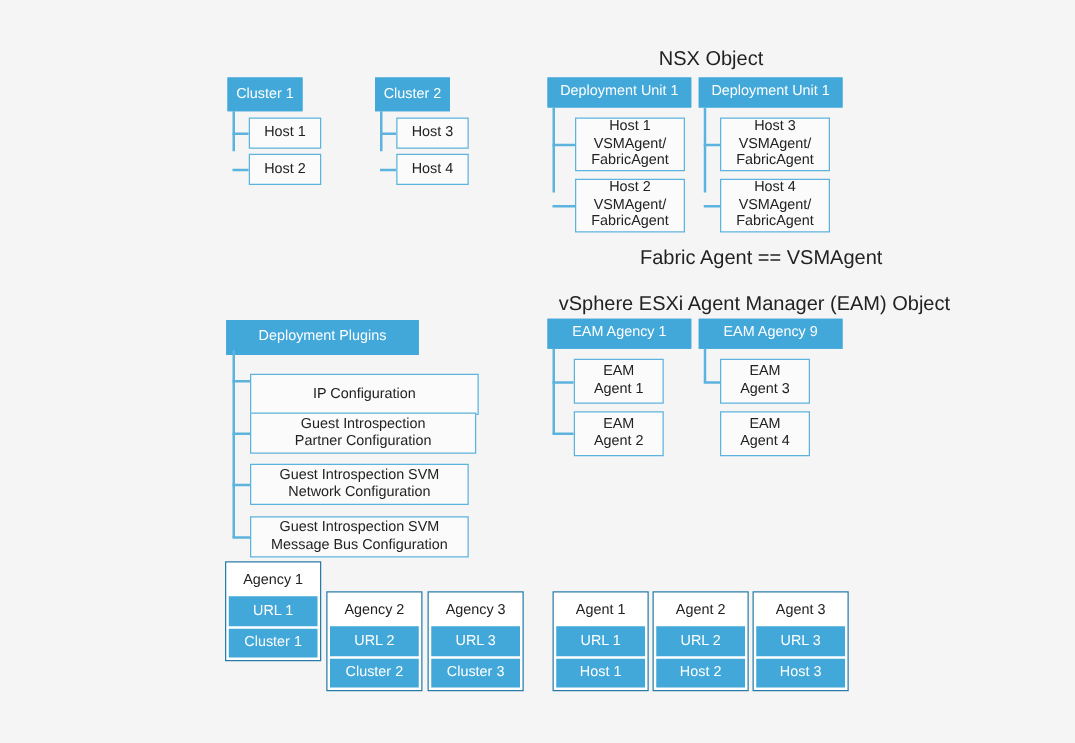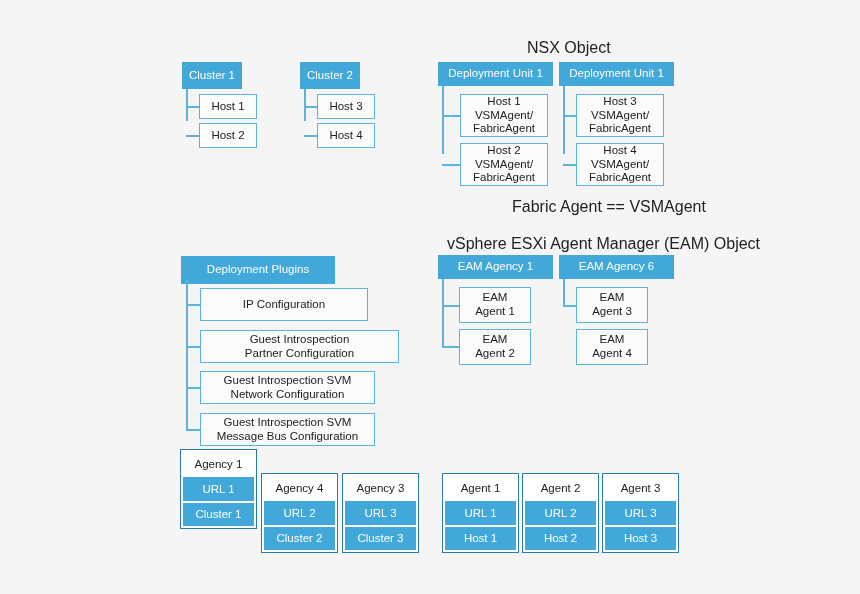--- a/index.html
+++ b/index.html
@@ -143,52 +143,52 @@
   <div class="caption" style="left:512px; top:198px;">Fabric Agent == VSMAgent</div>
 
   <div class="caption" style="left:447px; top:235px;">vSphere ESXi Agent Manager (EAM) Object</div>
 
   <div class="node filled" style="left:181px; top:256px; width:154px; height:28px;">Deployment Plugins</div>
   <div class="vline" style="left:186px; top:280px; height:150px;"></div>
   <div class="hline" style="left:186px; top:304px; width:14px;"></div>
   <div class="hline" style="left:186px; top:346px; width:14px;"></div>
   <div class="hline" style="left:186px; top:387px; width:14px;"></div>
   <div class="hline" style="left:186px; top:429px; width:14px;"></div>
-  <div class="node outline" style="left:200px; top:288px; width:168px; height:33px;">IP Configuration</div>
-  <div class="node outline" style="left:200px; top:330px; width:199px; height:33px;">Guest Introspection
+  <div class="node outline" style="left:200px; top:299px; width:183px; height:33px;">IP Configuration</div>
+  <div class="node outline" style="left:200px; top:330px; width:181px; height:33px;">Guest Introspection
 Partner Configuration</div>
   <div class="node outline" style="left:200px; top:371px; width:175px; height:33px;">Guest Introspection SVM
 Network Configuration</div>
   <div class="node outline" style="left:200px; top:413px; width:175px; height:33px;">Guest Introspection SVM
 Message Bus Configuration</div>
 
   <div class="node filled" style="left:438px; top:255px; width:115px; height:24px;">EAM Agency 1</div>
   <div class="vline" style="left:442px; top:279px; height:68px;"></div>
   <div class="hline" style="left:442px; top:305px; width:17px;"></div>
   <div class="hline" style="left:442px; top:346px; width:17px;"></div>
   <div class="node outline" style="left:459px; top:287px; width:72px; height:36px;">EAM
 Agent 1</div>
   <div class="node outline" style="left:459px; top:329px; width:72px; height:36px;">EAM
 Agent 2</div>
 
-  <div class="node filled" style="left:559px; top:255px; width:115px; height:24px;">EAM Agency 6</div>
+  <div class="node filled" style="left:559px; top:255px; width:115px; height:24px;">EAM Agency 9</div>
   <div class="vline" style="left:563px; top:279px; height:27px;"></div>
   <div class="hline" style="left:563px; top:305px; width:13px;"></div>
   <div class="node outline" style="left:576px; top:287px; width:72px; height:36px;">EAM
 Agent 3</div>
   <div class="node outline" style="left:576px; top:329px; width:72px; height:36px;">EAM
 Agent 4</div>
 
   <div class="table-col" style="left:180px; top:449px; width:77px; height:80px;">
     <div class="cell head">Agency 1</div>
     <div class="cell body">URL 1</div>
     <div class="cell body">Cluster 1</div>
   </div>
   <div class="table-col" style="left:261px; top:473px; width:77px; height:80px;">
-    <div class="cell head">Agency 4</div>
+    <div class="cell head">Agency 2</div>
     <div class="cell body">URL 2</div>
     <div class="cell body">Cluster 2</div>
   </div>
   <div class="table-col" style="left:342px; top:473px; width:77px; height:80px;">
     <div class="cell head">Agency 3</div>
     <div class="cell body">URL 3</div>
     <div class="cell body">Cluster 3</div>
   </div>
 
   <div class="table-col" style="left:442px; top:473px; width:77px; height:80px;">

